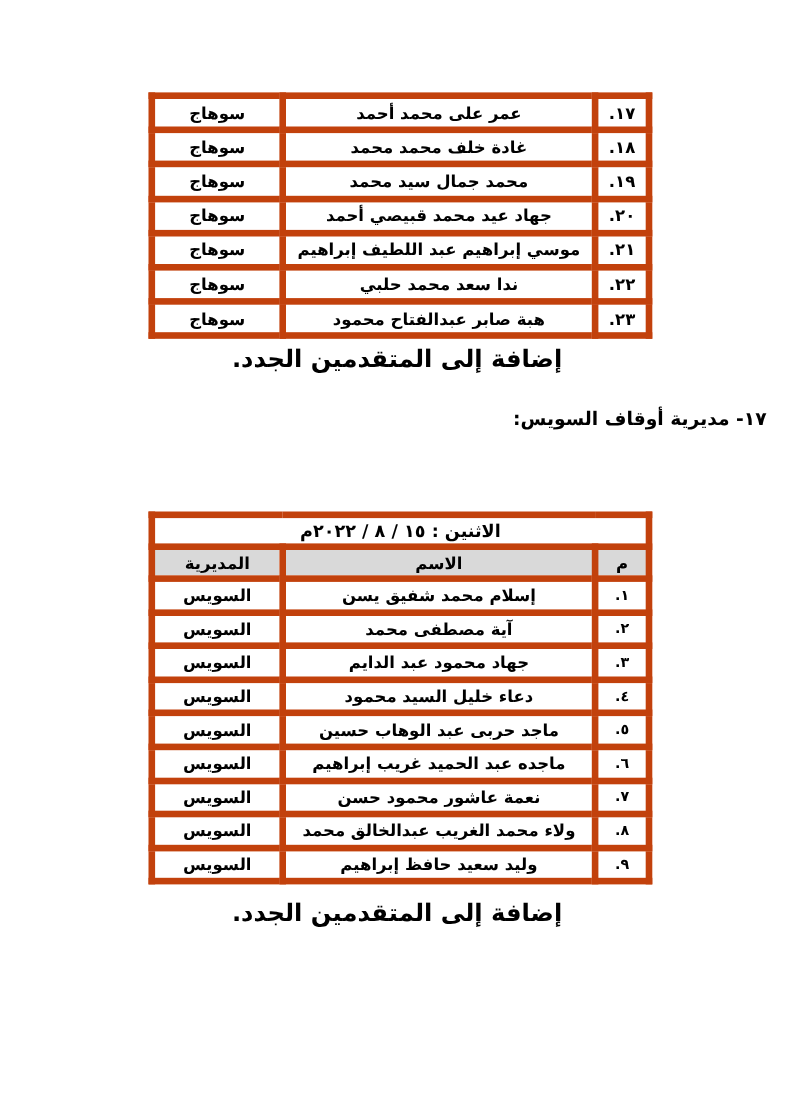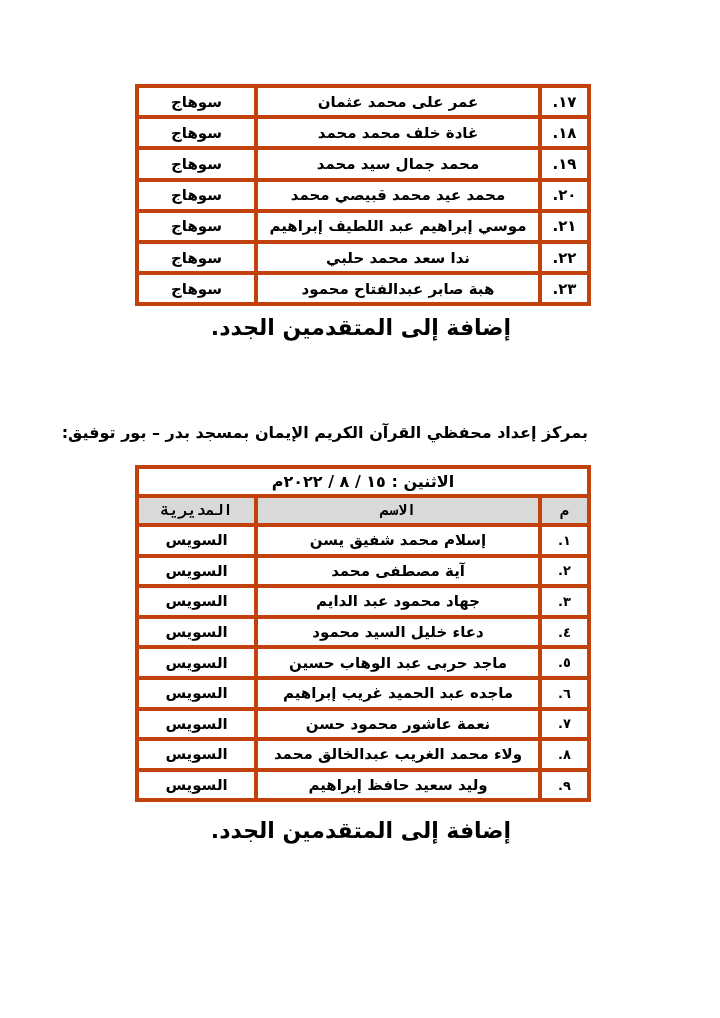--- a/index.html
+++ b/index.html
@@ -20,39 +20,39 @@
     background: #ffffff;
   }
   table.doc-table {
     position: absolute;
     left: 135px;
     width: 452px;
     border-collapse: collapse;
     table-layout: fixed;
   }
   table.doc-table td, table.doc-table th {
-    border: 4px solid #c2410c;
+    border: 6px solid #c2410c;
     vertical-align: middle;
     text-align: center;
     padding: 0 4px;
     overflow: hidden;
     white-space: nowrap;
     font-weight: bold;
   }
   col.col-num { width: 49px; }
   col.col-name { width: 284px; }
   col.col-gov { width: 119px; }
 
   #sohag-table { top: 84px; }
   #sohag-table td { height: 31.2px; font-size: 15px; }
   #sohag-table td.num-cell { font-size: 15px; border-radius: 13px; }
 
   #suez-table { top: 465px; }
   #suez-table td.date-cell { height: 29px; font-size: 16px; background: #ffffff; text-align: center; }
-  #suez-table th { height: 29px; font-size: 15px; background: #d9d9d9; font-family: Liberation Mono, monospace; }
+  #suez-table th { height: 29px; font-size: 15px; background: #d9d9d9; }
   #suez-table tbody td { height: 30.6px; font-size: 15px; }
   #suez-table tbody td.num-cell { font-size: 13px; }
 
   td.num-cell { letter-spacing: 1px; }
 
   .note {
     position: absolute;
     left: 135px;
     width: 452px;
     text-align: center;
@@ -84,36 +84,36 @@
 
   <table class="doc-table" id="sohag-table">
     <colgroup>
       <col class="col-num">
       <col class="col-name">
       <col class="col-gov">
     </colgroup>
     <tbody>
       <tr>
         <td class="num-cell">١٧.</td>
-        <td class="name-cell">عمر على محمد عثمان</td>
+        <td class="name-cell">عمر على محمد أحمد</td>
         <td class="gov-cell">سوهاج</td>
       </tr>
       <tr>
         <td class="num-cell">١٨.</td>
         <td class="name-cell">غادة خلف محمد محمد</td>
         <td class="gov-cell">سوهاج</td>
       </tr>
       <tr>
         <td class="num-cell">١٩.</td>
         <td class="name-cell">محمد جمال سيد محمد</td>
         <td class="gov-cell">سوهاج</td>
       </tr>
       <tr>
         <td class="num-cell">٢٠.</td>
-        <td class="name-cell">محمد عيد محمد قبيصي محمد</td>
+        <td class="name-cell">جهاد عيد محمد قبيصي أحمد</td>
         <td class="gov-cell">سوهاج</td>
       </tr>
       <tr>
         <td class="num-cell">٢١.</td>
         <td class="name-cell">موسي إبراهيم عبد اللطيف إبراهيم</td>
         <td class="gov-cell">سوهاج</td>
       </tr>
       <tr>
         <td class="num-cell">٢٢.</td>
         <td class="name-cell">ندا سعد محمد حلبي</td>
@@ -122,22 +122,22 @@
       <tr>
         <td class="num-cell">٢٣.</td>
         <td class="name-cell">هبة صابر عبدالفتاح محمود</td>
         <td class="gov-cell">سوهاج</td>
       </tr>
     </tbody>
   </table>
 
   <div class="note" id="note-1">إضافة إلى المتقدمين الجدد.</div>
 
-
-  <div class="section-subheading">بمركز إعداد محفظي القرآن الكريم الإيمان بمسجد بدر – بور توفيق:</div>
+  <div class="section-heading">١٧- مديرية أوقاف السويس:</div>
+
 
   <table class="doc-table" id="suez-table">
     <colgroup>
       <col class="col-num">
       <col class="col-name">
       <col class="col-gov">
     </colgroup>
     <thead>
       <tr>
         <td class="date-cell" colspan="3">الاثنين : ١٥ / ٨ / ٢٠٢٢م</td>

